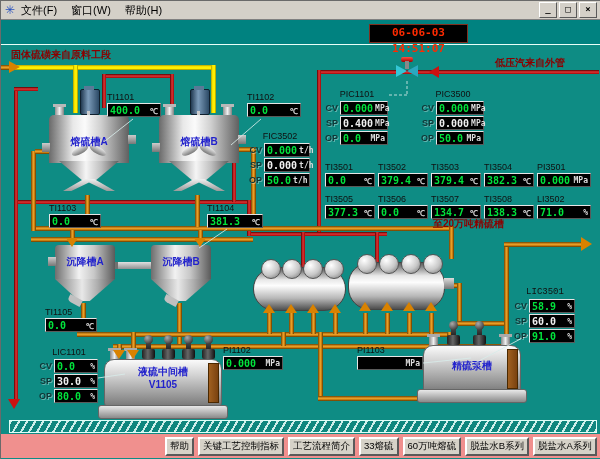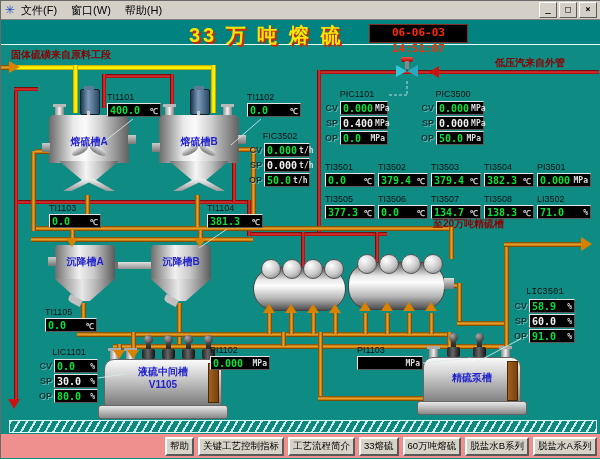--- a/index.html
+++ b/index.html
@@ -119,21 +119,20 @@
     <span class="mitem">窗口(W)</span>
     <span class="mitem">帮助(H)</span>
     <span id="wbtns">
       <span class="wbtn">_</span>
       <span class="wbtn">□</span>
       <span class="wbtn">×</span>
     </span>
   </div>
 
   <div id="titleband"></div>
-  <div id="ptitle">33 万 吨 熔 硫</div>
   <div id="clock">06-06-03 14:51:07</div>
   <div id="sepline"></div>
 
   <div id="main"></div>
 
   <div class="ann" style="left:10px;top:47px">固体硫磺来自原料工段</div>
   <div class="ann" style="left:494px;top:55px">低压汽来自外管</div>
   <div class="ann" style="left:432px;top:216px">至20万吨精硫槽</div>
 
   <div class="p py-h" style="left:14px;top:64px;width:197px"></div>
@@ -280,21 +279,21 @@
     <div class="pump" style="left:98px"></div>
     <div class="vnoz" style="left:6px"></div>
     <div class="vnoz" style="left:22px"></div>
     <div class="vbody"></div>
     <div class="vpatch"></div>
     <div class="vbase"></div>
     <div class="eqlbl" style="top:30px">液硫中间槽</div>
     <div class="eqlbl" style="top:44px">V1105</div>
   </div>
 
-  <div class="eq" style="left:422px;top:332px;width:98px;height:80px">
+  <div class="eq" style="left:422px;top:320px;width:98px;height:80px">
     <div class="pump" style="left:24px"></div>
     <div class="pump" style="left:50px"></div>
     <div class="vnoz" style="left:6px"></div>
     <div class="vnoz" style="left:78px"></div>
     <div class="vbody"></div>
     <div class="vpatch"></div>
     <div class="vbase" style="top:68px"></div>
     <div class="eqlbl" style="top:38px">精硫泵槽</div>
   </div>
 
@@ -410,21 +409,21 @@
           <span class="unit">℃</span>
         </div>
       </div>
       <div class="ind" style="left: 44px; top: 306px; width: 52px;">
         <div class="ilbl">TI1105</div>
         <div class="disp">
           <span class="val">0.0</span>
           <span class="unit">℃</span>
         </div>
       </div>
-      <div class="ind" style="left: 209px; top: 344px; width: 60px;">
+      <div class="ind" style="left: 222px; top: 344px; width: 60px;">
         <div class="ilbl">PI1102</div>
         <div class="disp">
           <span class="val">0.000</span>
           <span class="unit">MPa</span>
         </div>
       </div>
       <div class="ind" style="left: 356px; top: 344px; width: 66px;">
         <div class="ilbl">PI1103</div>
         <div class="disp">
           <span class="val"></span>

